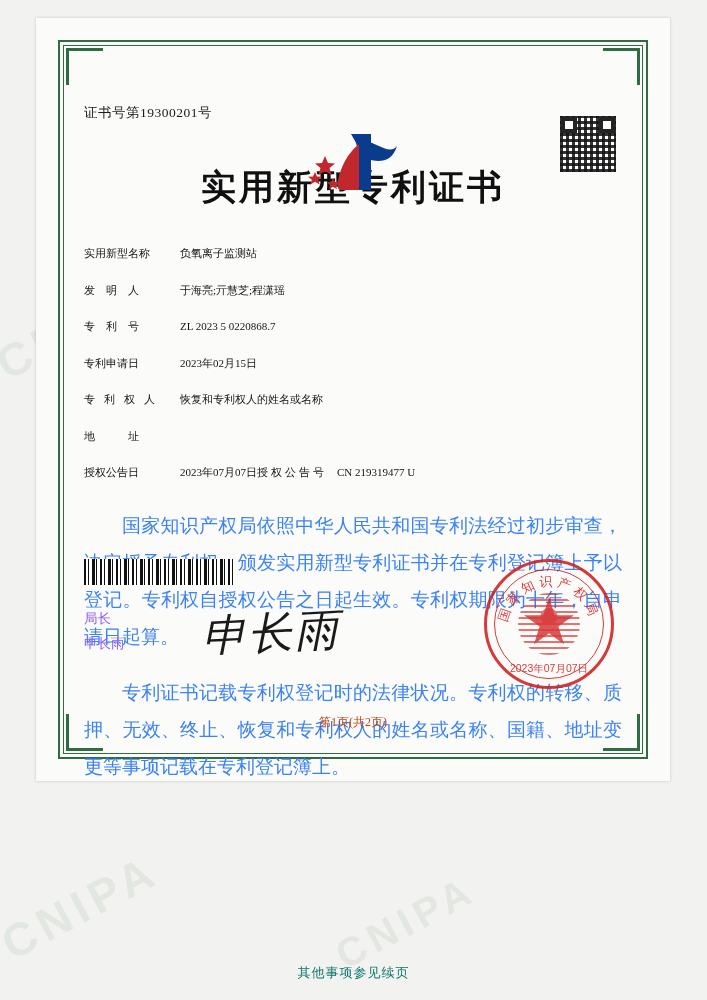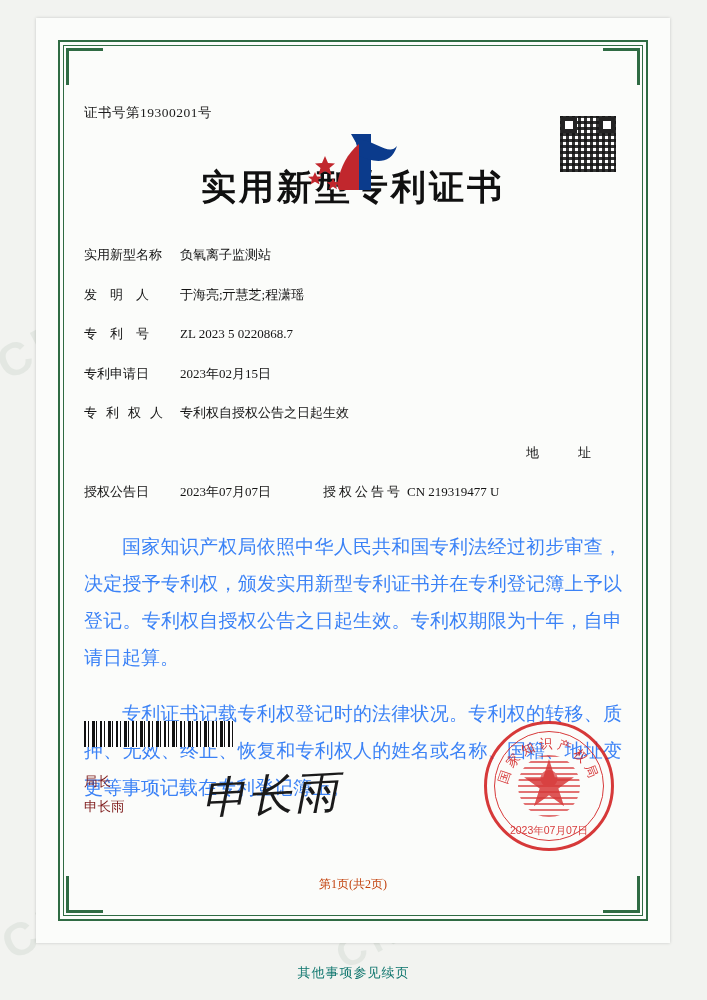--- a/index.html
+++ b/index.html
@@ -25,21 +25,21 @@
   .wm.a{left:-10px;top:300px;transform:rotate(-28deg);}
   .wm.b{left:400px;top:140px;transform:rotate(-28deg);}
   .wm.c{left:455px;top:430px;transform:rotate(-28deg);}
   .wm.d{left:-5px;top:880px;transform:rotate(-28deg);}
   .wm.e{left:330px;top:900px;transform:rotate(-28deg);font-size:40px;}
   .wm.f{left:120px;top:620px;transform:rotate(-28deg);color:#e8ece7;}
 
   .page{
     position:absolute;
     left:36px;top:18px;
-    width:634px;height:925px;
+    width:634px;height:763px;
     background:#fbfcfa;
     box-shadow:0 0 3px rgba(0,0,0,.18);
     z-index:1;
   }
   .border-outer{
     position:absolute;inset:22px;
     border:2px solid #2f6b43;
   }
   .border-inner{
     position:absolute;inset:27px;
@@ -87,37 +87,36 @@
     letter-spacing:3px;
     margin:42px 0 0 0;
     color:#101010;
     font-family:"DejaVu Serif", serif;
   }
 
   .fields{margin-top:34px;}
   .row{
     display:flex;
     align-items:baseline;
-    font-size:13px;
+    font-size:11px;
     color:#141414;
     margin-bottom:20px;
     line-height:1.5;
-    justify-content:flex-end;
   }
   .lbl{
     width:96px;
     flex:0 0 96px;
     letter-spacing:0px;
   }
   .lbl.sp{letter-spacing:9px;}
   .val{flex:1;font-family:Liberation Serif, serif;}
   .row.addr .val{line-height:1.75;}
   .inline2{display:flex;width:100%;}
   .inline2 .half{flex:0 0 auto;}
-  .inline2 .lbl2{margin-left:52px;letter-spacing:3px;}
+  .inline2 .lbl2{letter-spacing:3px;}
 
   .para{
     margin-top:26px;
     font-size:19px;
     line-height:1.95;
     text-align:justify;
     color:#3b82f6;
     text-indent:2em;
   }
   .para.second{margin-top:8px;}
@@ -125,21 +124,21 @@
   .barcode{
     position:absolute;left:0;bottom:150px;
     width:150px;height:26px;
     background:repeating-linear-gradient(90deg,
       #111 0 2px,#fff 2px 4px,#111 4px 5px,#fff 5px 8px,
       #111 8px 11px,#fff 11px 12px,#111 12px 13px,#fff 13px 16px);
   }
 
   .sign-block{
     position:absolute;left:0;bottom:78px;
-    font-size:13.5px;line-height:1.8;color:#7f1d1d;
+    font-size:13.5px;line-height:1.8;color:#8b5cf6;font-family:Liberation Mono, monospace;
   }
   .sign-script{
     position:absolute;left:118px;bottom:72px;
     font-size:44px;
     font-family:"DejaVu Serif", serif;
     font-style:italic;
     color:#1a1a1a;
     letter-spacing:2px;
     transform:rotate(-3deg);
     white-space:nowrap;
@@ -245,33 +244,33 @@
         <div class="val">ZL 2023 5 0220868.7</div>
       </div>
 
       <div class="row">
         <div class="lbl">专利申请日</div>
         <div class="val">2023年02月15日</div>
       </div>
 
       <div class="row">
         <div class="lbl sp">专利权人</div>
-        <div class="val">专利权自授权公告之日起生效</div>
+        <div class="val">恢复和专利权人的姓名或名称</div>
       </div>
 
       <div class="row addr">
         <div class="lbl">地　　　址</div>
       </div>
 
       <div class="row">
         <div class="lbl">授权公告日</div>
         <div class="val inline2">
           <span class="half">2023年07月07日</span>
           <span class="half lbl2">授权公告号</span>
-          <span class="half" style="margin-left:4px;">CN 219319477 U</span>
+          <span class="half" style="margin-left:10px;">CN 219319477 U</span>
         </div>
       </div>
 
     </div>
 
     <p class="para">国家知识产权局依照中华人民共和国专利法经过初步审查，决定授予专利权，颁发实用新型专利证书并在专利登记簿上予以登记。专利权自授权公告之日起生效。专利权期限为十年，自申请日起算。</p>
     <p class="para second">专利证书记载专利权登记时的法律状况。专利权的转移、质押、无效、终止、恢复和专利权人的姓名或名称、国籍、地址变更等事项记载在专利登记簿上。</p>
 
     <div class="barcode"></div>
 

